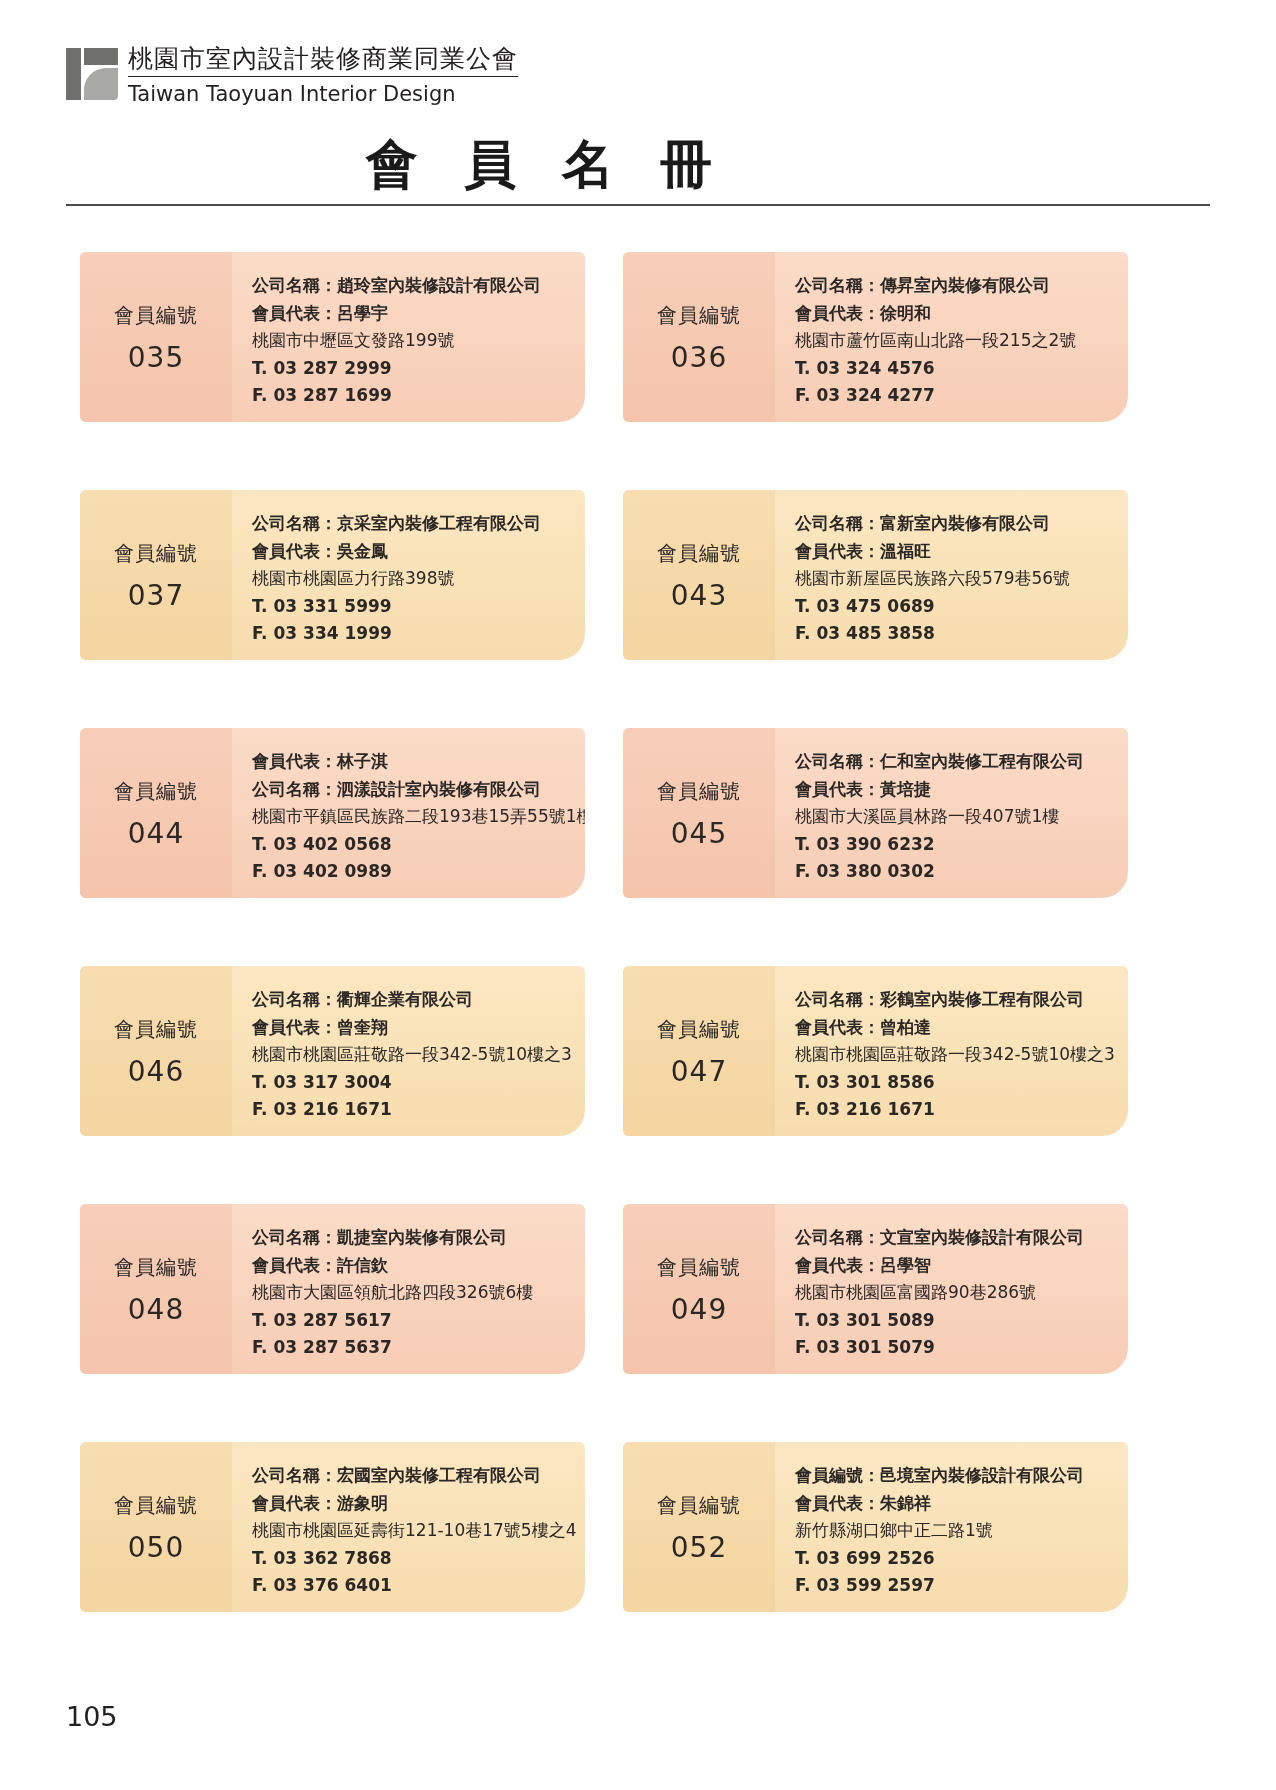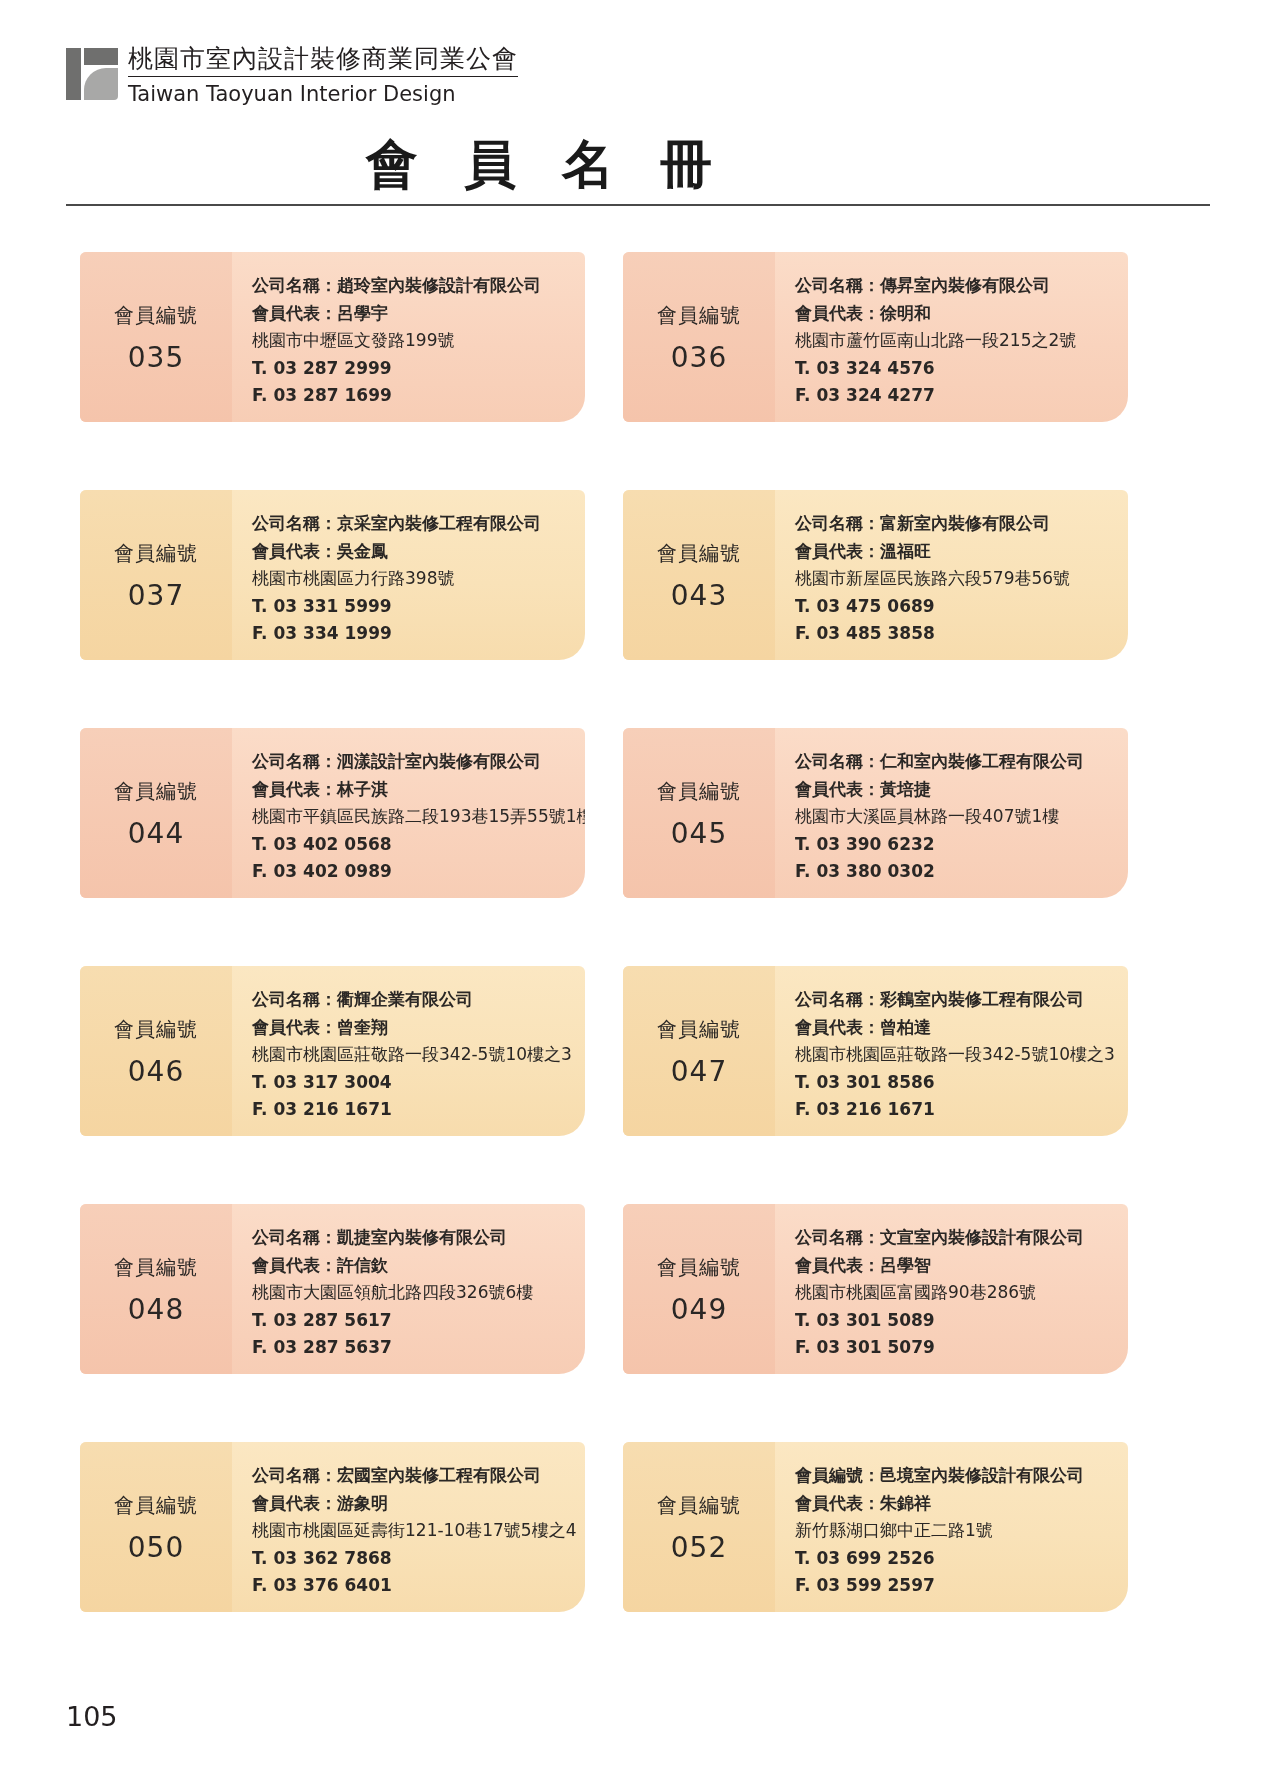--- a/index.html
+++ b/index.html
@@ -268,22 +268,22 @@
         <div class="line b">F. 03 485 3858</div>
       </div>
     </div>
 
     <div class="card peach">
       <div class="card-left">
         <div class="lbl">會員編號</div>
         <div class="num">044</div>
       </div>
       <div class="card-right">
+        <div class="line b">會員代表：林子淇</div>
         <div class="line b">公司名稱：泗漾設計室內裝修有限公司</div>
-        <div class="line b">會員代表：林子淇</div>
         <div class="line addr">桃園市平鎮區民族路二段193巷15弄55號1樓</div>
         <div class="line b">T. 03 402 0568</div>
         <div class="line b">F. 03 402 0989</div>
       </div>
     </div>
 
     <div class="card peach">
       <div class="card-left">
         <div class="lbl">會員編號</div>
         <div class="num">045</div>

